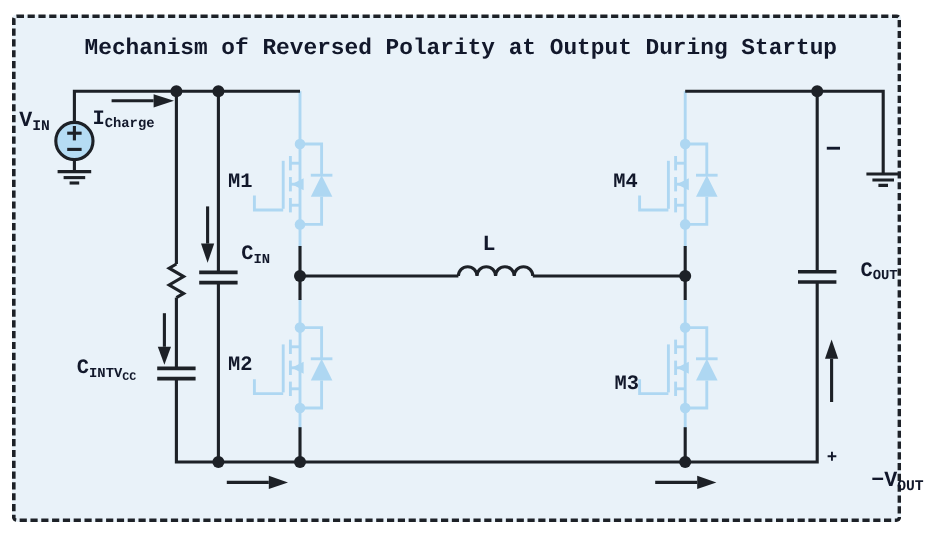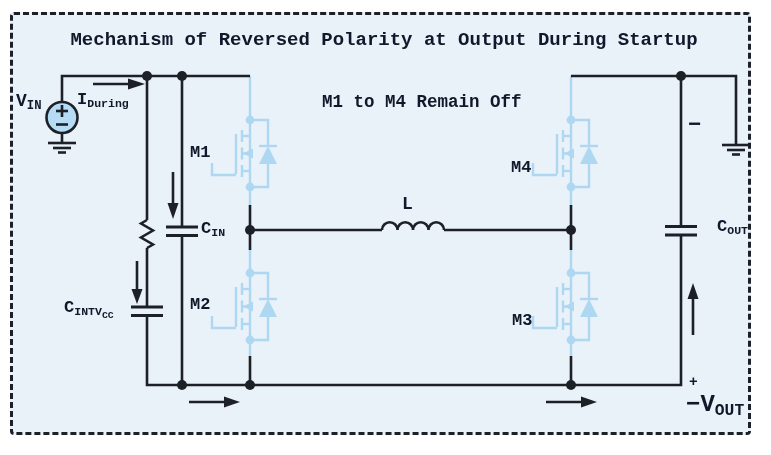--- a/index.html
+++ b/index.html
@@ -34,28 +34,28 @@
   }
   .lbl sub{font-size:0.68em;vertical-align:-0.24em;}
   .lbl sub sub{font-size:0.85em;vertical-align:-0.34em;margin-top:47px;}
   #title{left:384px;top:31px;transform:translateX(-50%);font-size:19px;}
   #remain-off{left:322px;top:93px;font-size:17.5px;}
   #lbl-vin{left:16px;top:92px;font-size:18px;}
   #lbl-icharge{left:77px;top:91px;font-size:17px;}
   #lbl-m1{left:190px;top:144px;text-align:right;}
   #lbl-m2{left:190px;top:296px;}
   #lbl-m3{left:512px;top:312px;}
-  #lbl-m4{left:511px;top:159px;}
-  #lbl-cin{left:201px;top:220px;}
+  #lbl-m4{left:511px;top:144px;}
+  #lbl-cin{left:201px;top:204px;}
   #lbl-cintvcc{left:64px;top:299px;}
   #lbl-cout{left:717px;top:218px;}
   #lbl-l{left:402px;top:195px;font-size:18px;}
   #lbl-out-minus{left:688px;top:114px;font-size:22px;}
   #lbl-out-plus{left:689px;top:375px;font-size:14.5px;}
-  #lbl-vout{left:686px;top:392px;font-size:24px;}
+  #lbl-vout{left:726px;top:392px;font-size:18px;}
 </style>
 </head>
 <body>
 
 <div id="stage">
   <div id="frame"></div>
 
   <svg width="771" height="455" viewBox="0 0 771 455">
     <defs>
 
@@ -162,24 +162,23 @@
       <line class="w" x1="189" y1="402" x2="224" y2="402"></line>
       <polygon class="afill" points="224,396.5 224,407.5 240,402"></polygon>
       <line class="w" x1="546" y1="402" x2="581" y2="402"></line>
       <polygon class="afill" points="581,396.5 581,407.5 597,402"></polygon>
       <line class="w" x1="693" y1="335" x2="693" y2="299"></line>
       <polygon class="afill" points="687.5,299 698.5,299 693,283"></polygon>
     </g>
   </svg>
 
   <div class="lbl" id="title">Mechanism of Reversed Polarity at Output During Startup</div>
-  <div class="lbl" id="remain-off">M1 to M4 Remain Off</div>
 
   <div class="lbl" id="lbl-vin"><span>V</span><sub>IN</sub></div>
-  <div class="lbl" id="lbl-icharge"><span>I</span><sub>During</sub></div>
+  <div class="lbl" id="lbl-icharge"><span>I</span><sub>Charge</sub></div>
 
   <div class="lbl" id="lbl-m1">M1</div>
   <div class="lbl" id="lbl-m2">M2</div>
   <div class="lbl" id="lbl-m3">M3</div>
   <div class="lbl" id="lbl-m4">M4</div>
 
   <div class="lbl" id="lbl-cin"><span>C</span><sub>IN</sub></div>
   <div class="lbl" id="lbl-cintvcc"><span>C</span><sub><span>INTV</span><sub>CC</sub></sub></div>
   <div class="lbl" id="lbl-cout"><span>C</span><sub>OUT</sub></div>
   <div class="lbl" id="lbl-l">L</div>

